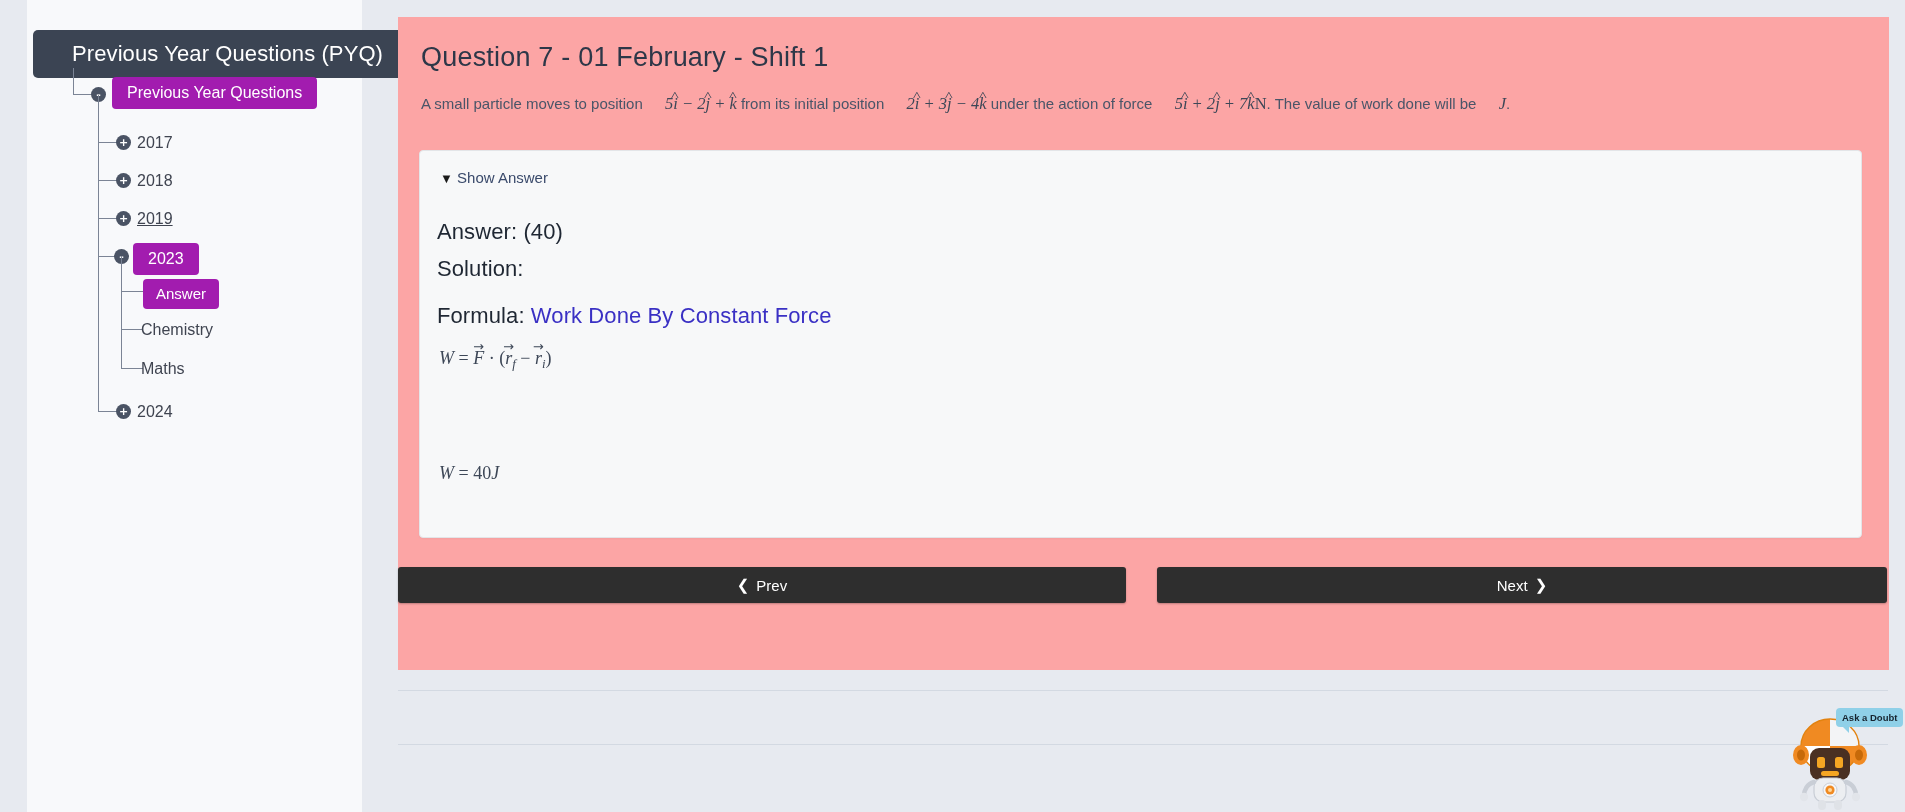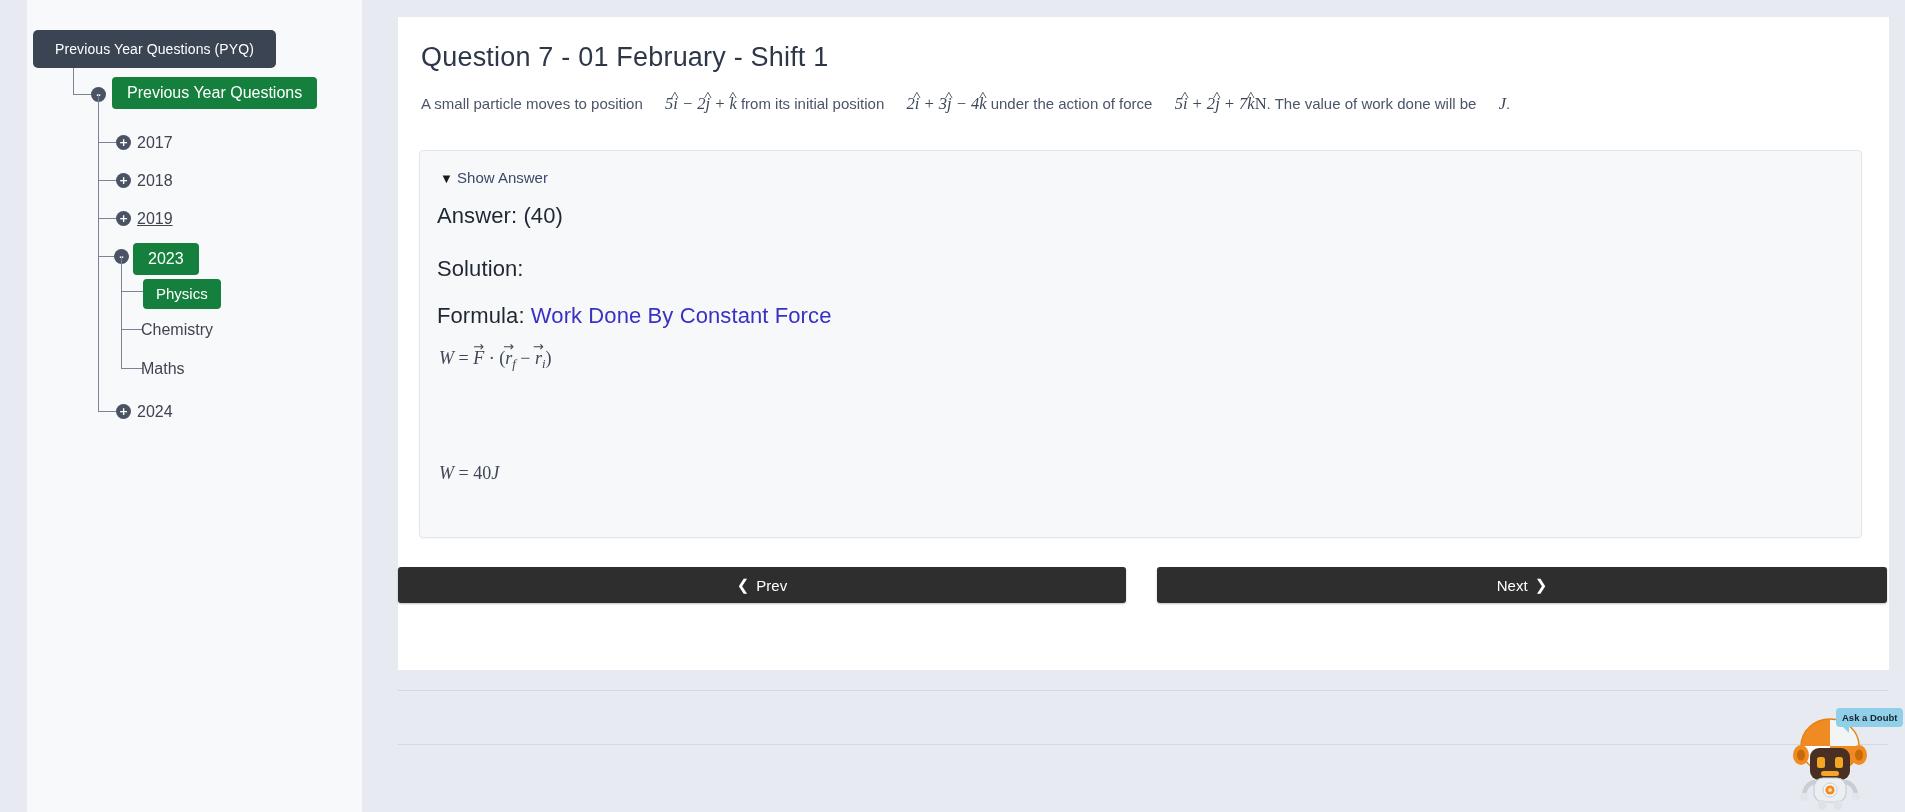--- a/index.html
+++ b/index.html
@@ -15,53 +15,53 @@
   #sidebar {
     position: absolute; left: 27px; top: 0px;
     width: 335px; height: 812px;
     background: #f8f9fb;
   }
   .tree { position: relative; padding: 30px 0 0 0; }
 
   .node-root {
     display: inline-block;
     background: #3b4453; color: #ffffff;
-    font-size: 14px; font-weight: 400;
-    padding: 11px 22px; border-radius: 5px;
+    font-size: 22px; font-weight: 400;
+    padding: 11px 39px; border-radius: 5px;
     margin-left: 6px;
     letter-spacing: .1px;
     white-space: nowrap;
   }
 
   .toggle {
     position: absolute; width: 15px; height: 15px;
     border-radius: 50%; background: #4a5364;
     color: #fff; font-size: 11px; line-height: 15px;
     text-align: center; font-weight: bold;
     font-family: "DejaVu Sans", sans-serif;
     user-select: none;
   }
   .lbl-plain {
     position: absolute; font-size: 16px; color: #3f4450;
     white-space: nowrap; line-height: 20px;
   }
   .lbl-pill {
-    position: absolute; background: #15803d; color: #fff;
+    position: absolute; background: #a21caf; color: #fff;
     font-size: 16px; padding: 7px 15px; border-radius: 4px;
     white-space: nowrap; line-height: 18px;
   }
   .lbl-pill.sm { font-size: 15px; padding: 6px 13px; }
   .vline { position: absolute; background: #7b8495; width: 1px; }
   .hline { position: absolute; background: #7b8495; height: 1px; }
 
   
   #content {
     position: absolute; left: 398px; top: 17px;
     width: 1491px; height: 653px;
-    background: #ffffff;
+    background: #fca5a5;
   }
   #q-title {
     position: absolute; left: 23px; top: 25px;
     font-size: 27px; color: #2d3748; font-weight: 400;
     letter-spacing: .2px;
   }
   #q-text {
     position: absolute; left: 23px; top: 76px;
     font-size: 15px; color: #4a5568; line-height: 22px;
     width: 1440px;
@@ -97,21 +97,21 @@
     position: absolute; left: 20px; top: 18px;
     font-size: 15px; color: #3a4a6b;
     cursor: pointer; user-select: none;
   }
   #show-answer .caret { color: #1a1a1a; font-size: 13px; }
   .ans-line {
     position: absolute; left: 17px;
     font-size: 22px; color: #1f2733; font-weight: 400;
     letter-spacing: .1px;
   }
-  #ans-answer { top: 52px; }
+  #ans-answer { top: 68px; }
   #ans-solution { top: 105px; }
   #ans-formula { top: 152px; }
   #ans-formula a { color: #3a30c4; text-decoration: none; }
   .math-block {
     position: absolute; left: 19px;
     font-family: "Liberation Serif", serif;
     font-size: 18px; color: #3d4757;
   }
   #eq1 { top: 197px; }
   #eq2 { top: 254px; }
@@ -198,21 +198,21 @@
       
       <div class="hline" style="left:71px; top:256px; width:18px;"></div>
       <div class="toggle" style="left:87px; top:249px;">-</div>
       <div class="lbl-pill" style="left:106px; top:243px;">2023</div>
 
       
       <div class="vline" style="left:94px; top:256px; height:112px;"></div>
 
       
       <div class="hline" style="left:94px; top:291px; width:22px;"></div>
-      <div class="lbl-pill sm" style="left:116px; top:279px;">Physics</div>
+      <div class="lbl-pill sm" style="left:116px; top:279px;">Answer</div>
 
       
       <div class="hline" style="left:94px; top:329px; width:22px;"></div>
       <div class="lbl-plain" style="left:114px; top:320px;">Chemistry</div>
 
       
       <div class="hline" style="left:94px; top:368px; width:22px;"></div>
       <div class="lbl-plain" style="left:114px; top:359px;">Maths</div>
 
       

